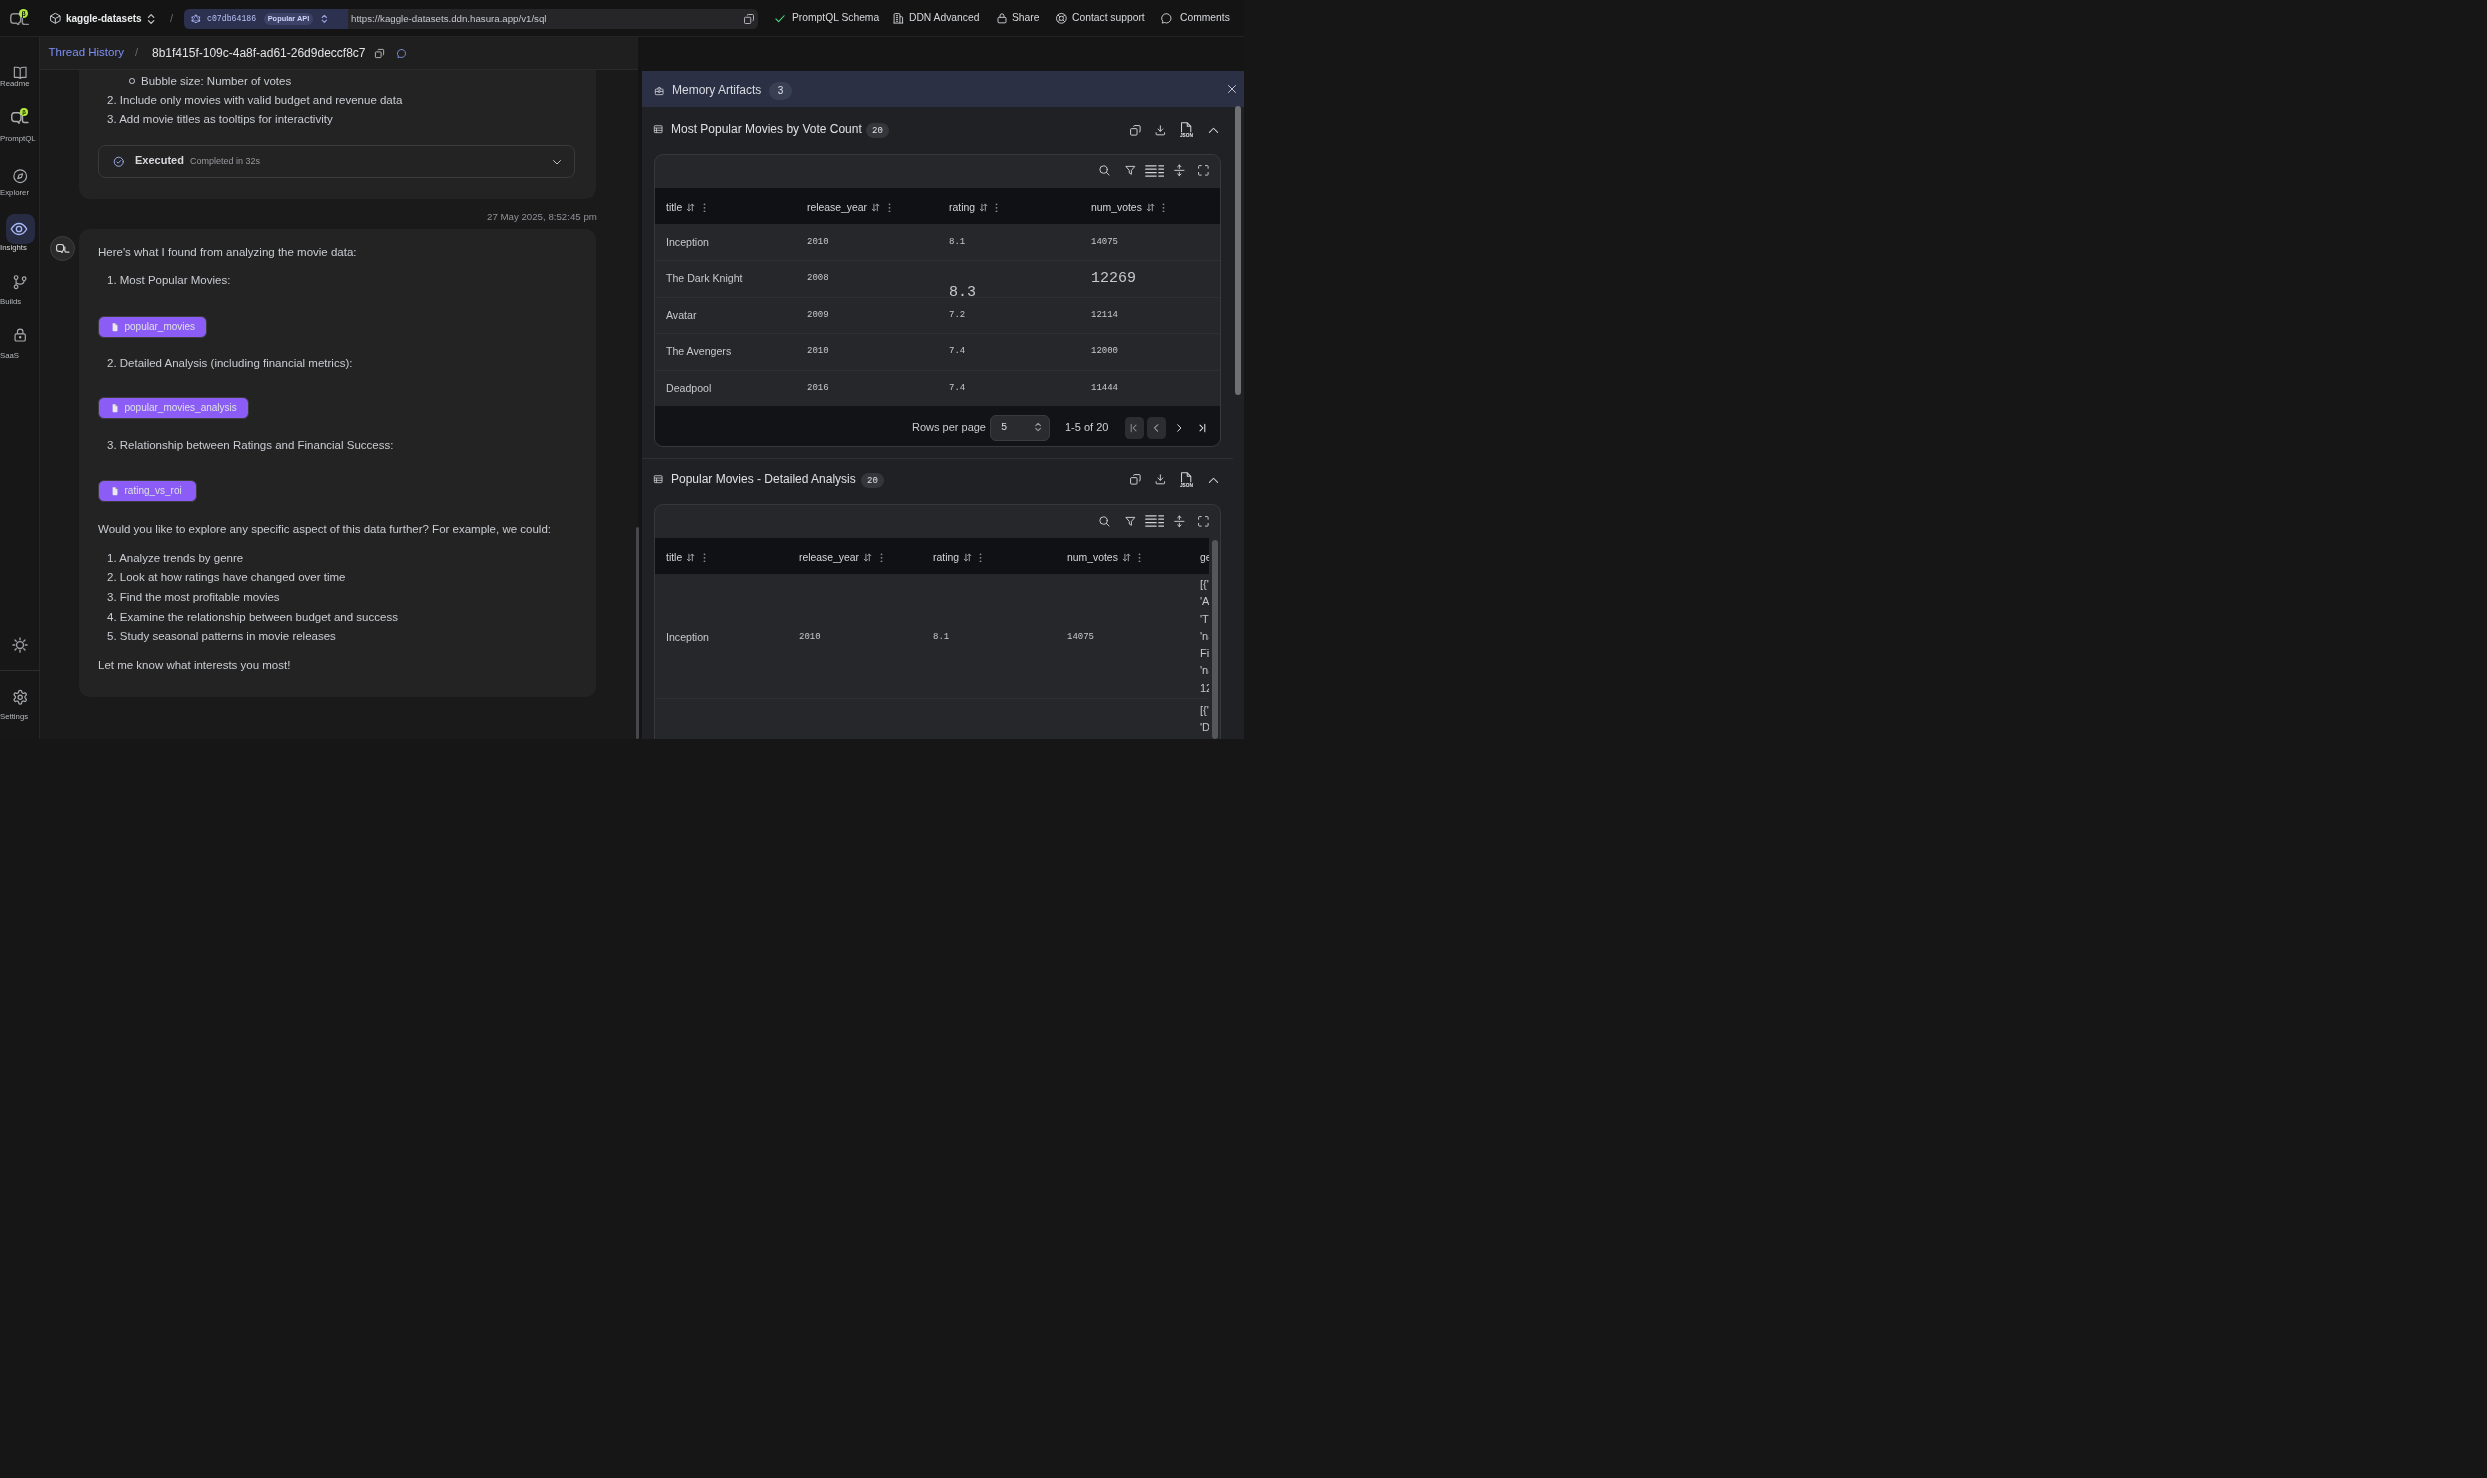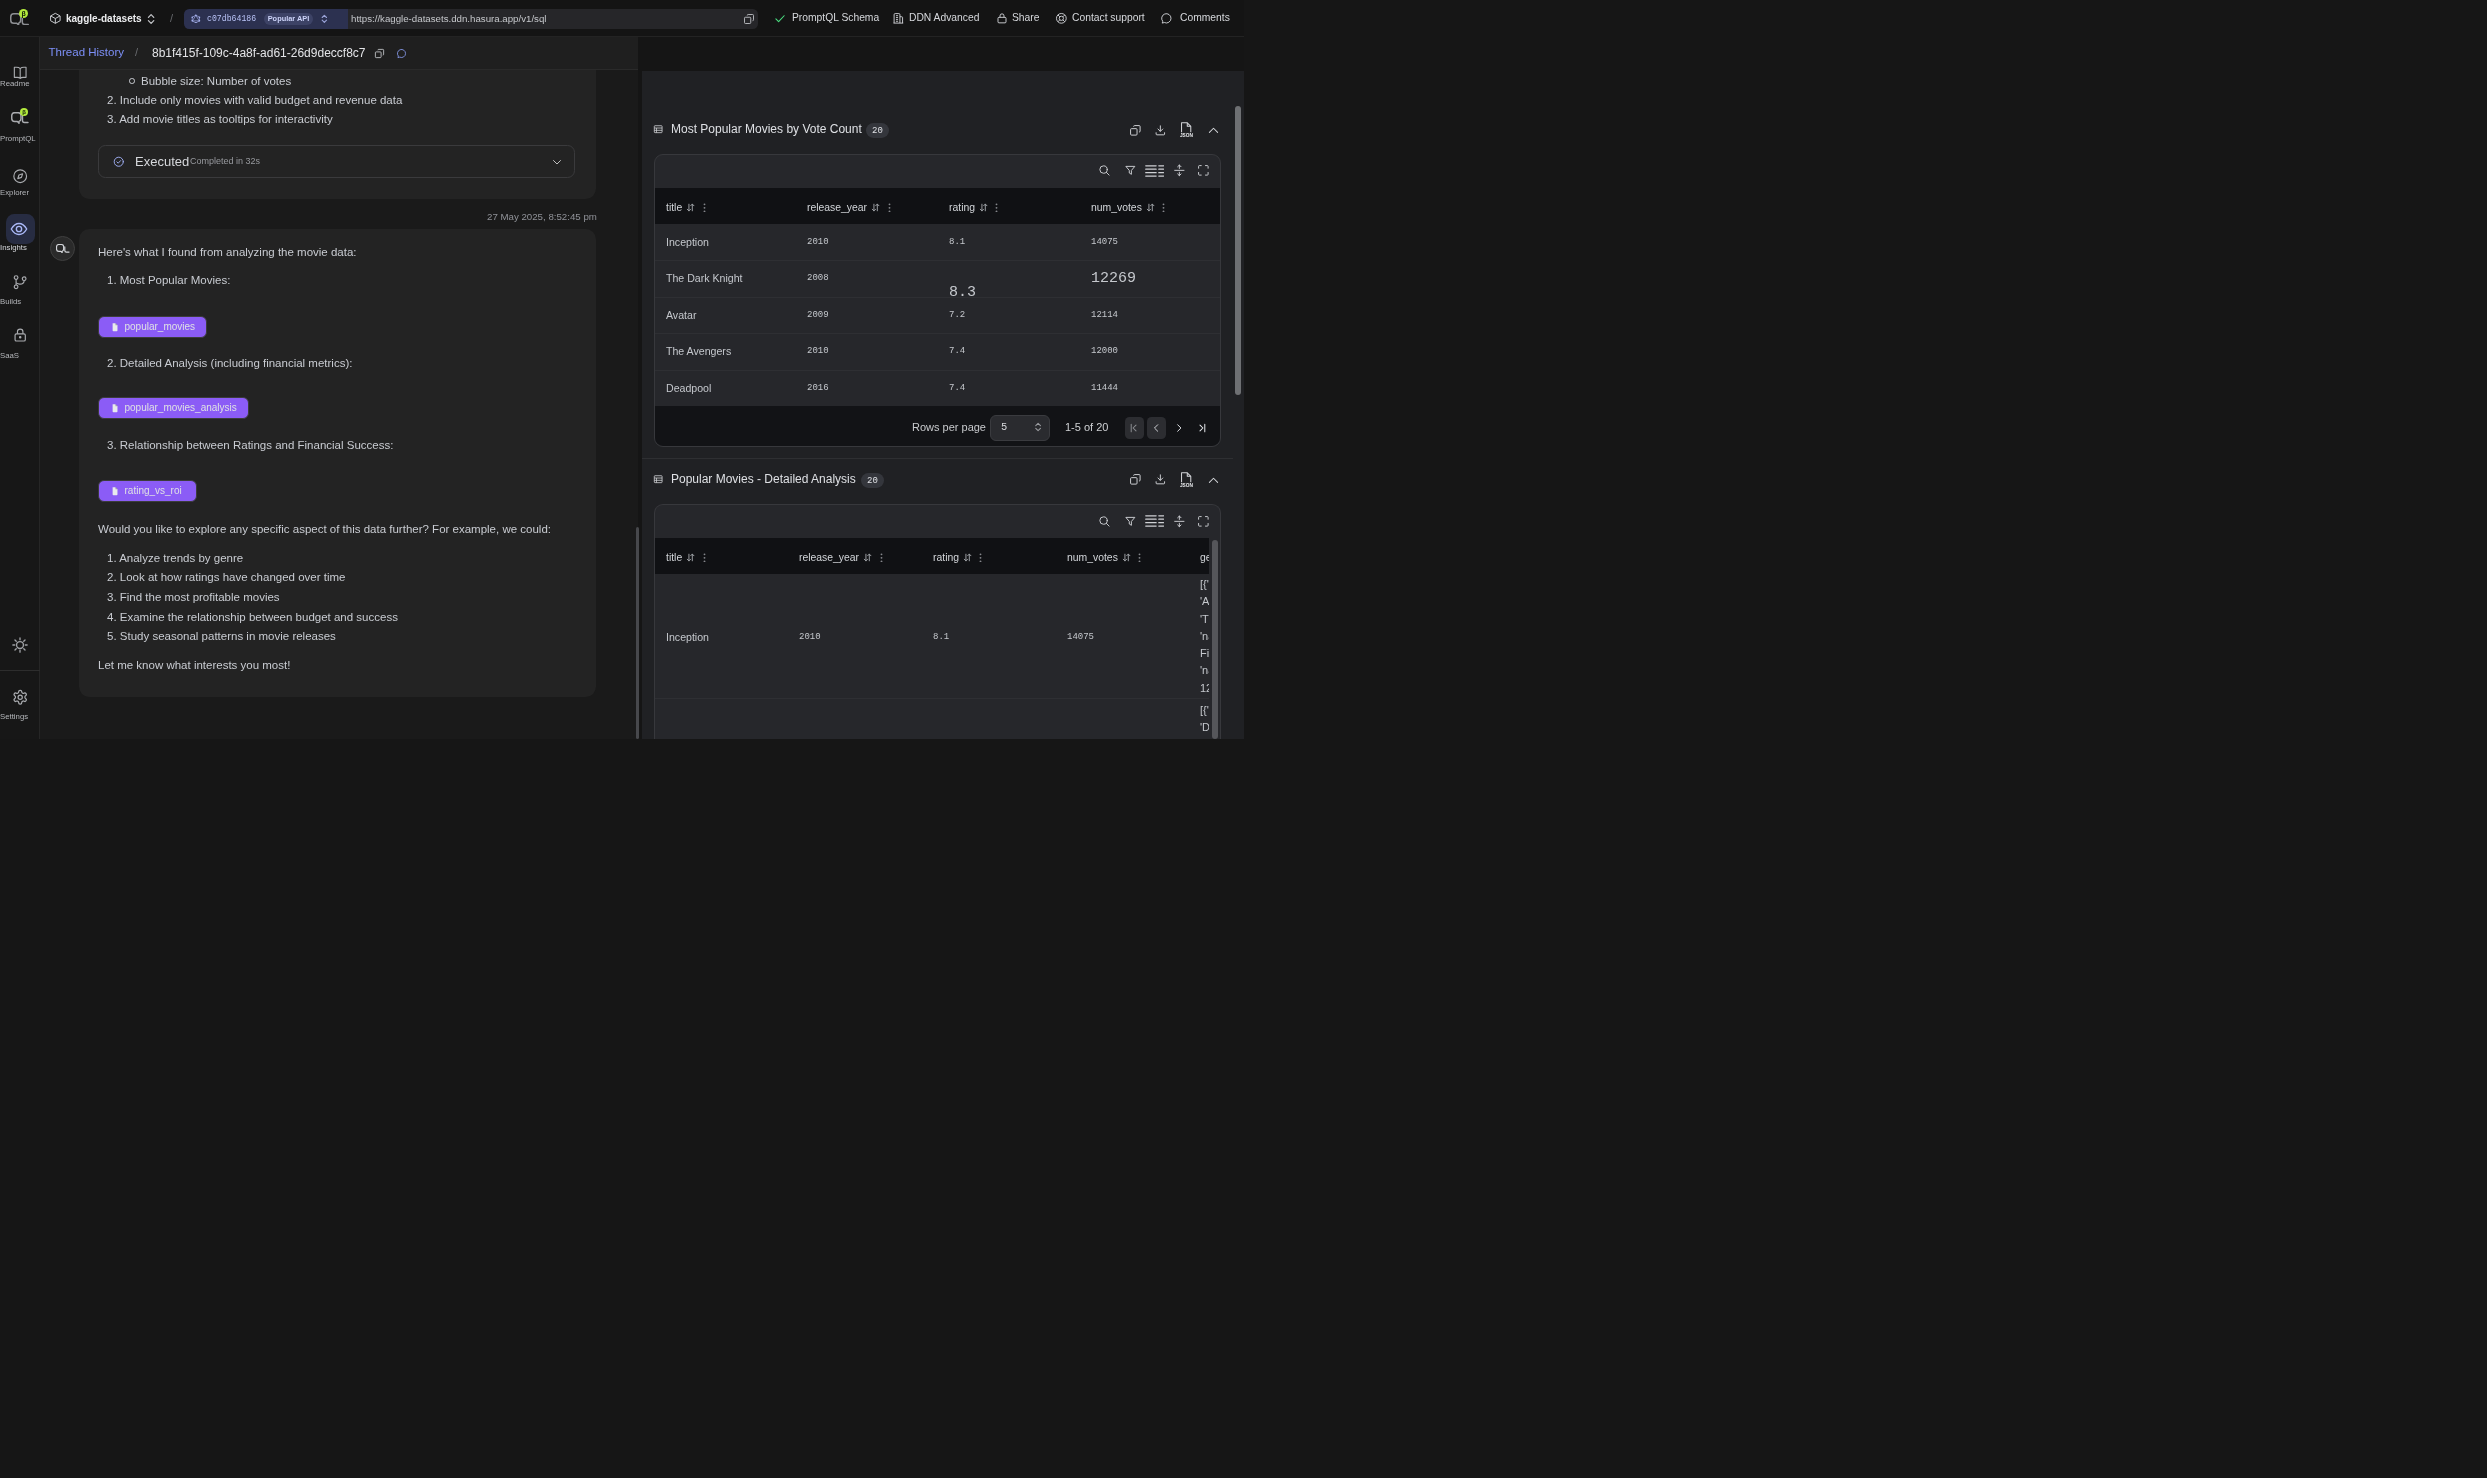--- a/index.html
+++ b/index.html
@@ -165,21 +165,21 @@
 <div class="card" style="left:79px;top:70px;width:517px;height:129px;border-radius:0 0 10.4px 10.4px"></div>
 <div class="abs" style="left:129px;top:78px;width:5.6px;height:5.6px;border:1.1px solid #c9ccd2;border-radius:50%"></div>
 <div class="t" style="left:141px;top:76px">Bubble size: Number of votes</div>
 <div class="t" style="left:107px;top:95px">2. Include only movies with valid budget and revenue data</div>
 <div class="t" style="left:107px;top:114px">3. Add movie titles as tooltips for interactivity</div>
 <div class="abs" style="left:98px;top:145px;width:477px;height:33px;border:0.7px solid #3a3a3c;border-radius:7.4px"></div>
 <svg class="abs" style="left:113px;top:156px" width="11.5" height="11.5" viewBox="0 0 24 24" fill="none" stroke="#a3b2fa" stroke-width="1.9" stroke-linecap="round" stroke-linejoin="round">
   <circle cx="12" cy="12" r="9.5"></circle>
       <path d="M8 12.2 L10.8 15 L16 9.5"></path>
 </svg>
-<div class="t" style="left:135px;top:155px;font-size:13px;font-weight:normal;color:#d6d8dc">Executed</div>
+<div class="t" style="left:135px;top:155px;font-size:11px;font-weight:bold;color:#d6d8dc">Executed</div>
 <div class="t" style="left:190px;top:157px;font-size:9px;color:#97999e">Completed in 32s</div>
 <svg class="abs" style="left:551px;top:156px" width="12" height="12" viewBox="0 0 24 24" fill="none" stroke="#c8c8c8" stroke-width="1.9" stroke-linecap="round" stroke-linejoin="round">
       <path d="M5 9 L12 16 L19 9"></path>
     </svg>
 
 <div class="t" style="left:487px;top:212px;font-size:9.7px;color:#909298">27 May 2025, 8:52:45 pm</div>
 
 <div class="abs" style="left:50px;top:236px;width:25px;height:25px;border-radius:50%;background:#2a2a2a;border:0.7px solid #3f3f3f"></div>
 <svg class="abs" style="left:56px;top:244px" width="13.8" height="9" viewBox="0 0 26 17" fill="none" stroke="#d2d4d8" stroke-width="2.2" stroke-linecap="round" stroke-linejoin="round">
   <path d="M10.2 1 H5.2 Q1 1 1 5.2 V9.6 Q1 13.8 5.2 13.8 H9.2 L11.6 16.4 V13.6 Q14.4 12.9 14.4 9.4 V5.2 Q14.4 1 10.2 1 Z"></path>
@@ -228,20 +228,34 @@
   <div class="t" style="left:112px;top:9.8px;font-size:12px;color:#e3e4e7">8b1f415f-109c-4a8f-ad61-26d9deccf8c7</div>
   <svg class="abs" style="left:334px;top:11px" width="11" height="11" viewBox="0 0 24 24" fill="none" stroke="#cfd1d5" stroke-width="1.8" stroke-linejoin="round">
     <rect x="3" y="8.5" width="12.5" height="12.5" rx="1.8"></rect>
         <path d="M8.5 5 V4.8 A1.8 1.8 0 0 1 10.3 3 H19.2 A1.8 1.8 0 0 1 21 4.8 V13.7 A1.8 1.8 0 0 1 19.2 15.5 H19"></path>
   </svg>
   <svg class="abs" style="left:356px;top:11px" width="11" height="11" viewBox="0 0 24 24" fill="none" stroke="#8ca0f5" stroke-width="1.8" stroke-linejoin="round">
     <path d="M20.8 12 a8.8 8.8 0 1 0 -15.6 5.6 L4.2 21 L8.2 19.9 A8.8 8.8 0 0 0 20.8 12 Z"></path>
   </svg>
 </div>
 <div id="panel"></div>
+<div id="panelhead">
+  <svg class="abs" style="left:12px;top:14.5px" width="10.4" height="10.4" viewBox="0 0 24 24" fill="none" stroke="#d2d4d9" stroke-width="1.9" stroke-linejoin="round">
+    <rect x="3" y="7" width="18" height="13" rx="2"></rect>
+        <path d="M9 7 V5 a1.5 1.5 0 0 1 1.5 -1.5 h3 A1.5 1.5 0 0 1 15 5 v2"></path>
+        <path d="M3 12.5 H10 M14 12.5 H21 M10 11 h4 v3.5 h-4 Z"></path>
+  </svg>
+  <div class="t" style="left:30px;top:13.4px;font-size:12px;color:#d9dbe0">Memory Artifacts</div>
+  <div class="abs" style="left:127px;top:11px;width:23px;height:18px;border-radius:9.3px;background:#3a4054;display:flex;align-items:center;justify-content:center">
+        <span style="font-size:10px;line-height:1;color:#e3e5ea">3</span>
+      </div>
+  <svg class="abs" style="left:584px;top:12.3px" width="12" height="12" viewBox="0 0 24 24" fill="none" stroke="#c9cbd0" stroke-width="1.9" stroke-linecap="round">
+        <path d="M5 5 L19 19 M19 5 L5 19"></path>
+      </svg>
+</div>
 
 <svg class="abs" style="left:653px;top:124px" width="10.4" height="10.4" viewBox="0 0 24 24" fill="none" stroke="#d4d6da" stroke-width="1.8" stroke-linejoin="round">
   <rect x="3" y="4" width="18" height="16" rx="1.5"></rect>
       <path d="M3 9.3 H21 M3 14.6 H21 M8 9.3 V20"></path>
 </svg>
 <div class="t" style="left:671px;top:123px;font-size:12px;color:#dee0e4">Most Popular Movies by Vote Count</div>
 <div class="abs" style="left:866px;top:123px;width:23px;height:15px;border-radius:7.4px;background:#34363c;display:flex;align-items:center;justify-content:center">
       <span class="mono" style="font-size:9px;color:#dfe1e5">20</span>
     </div>
 <g id="acticons1"></g>

